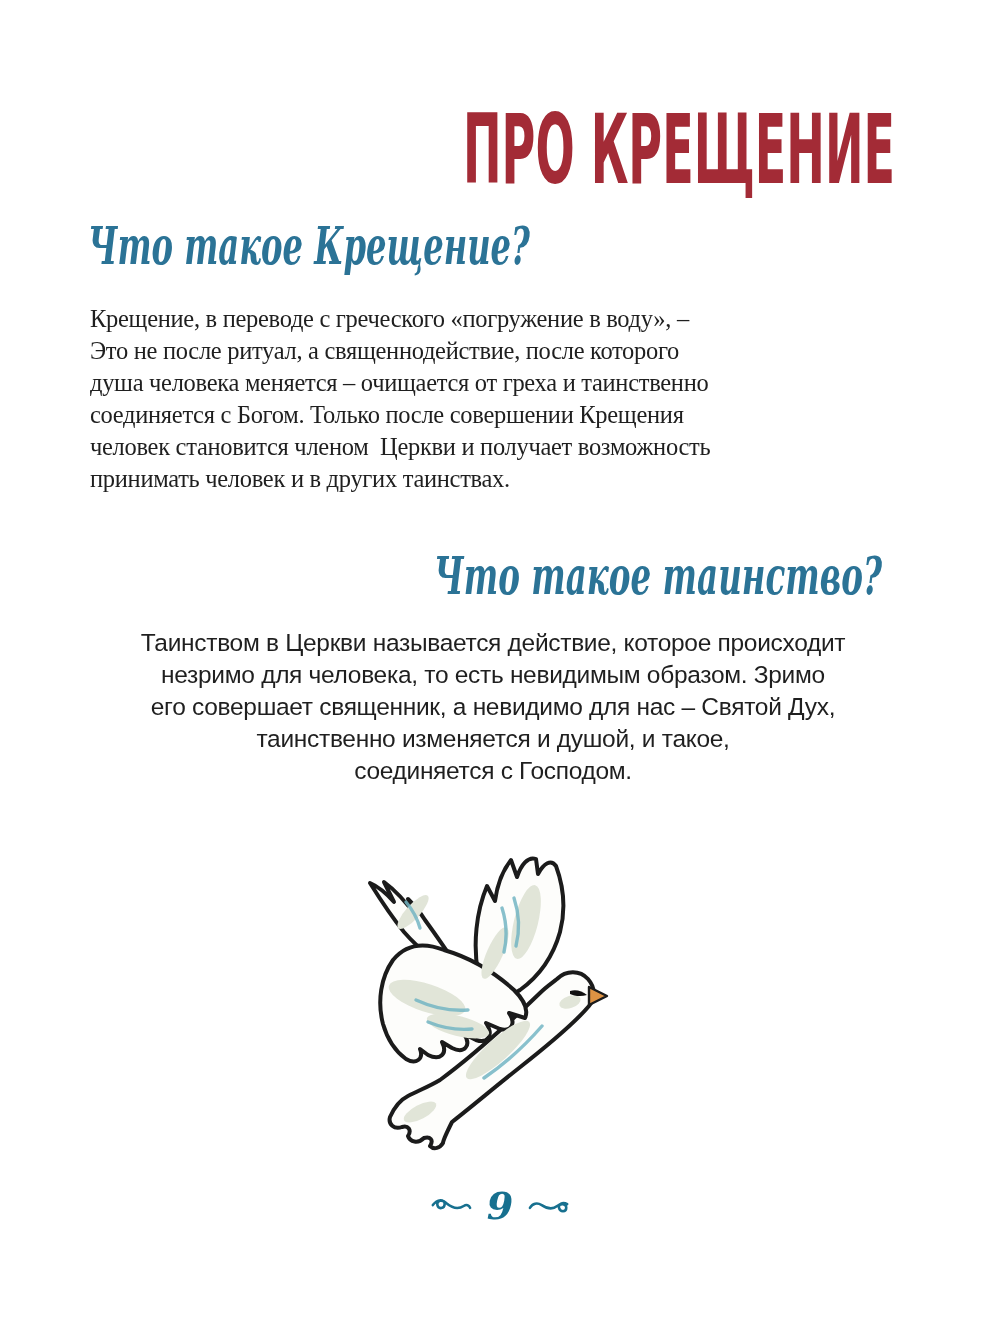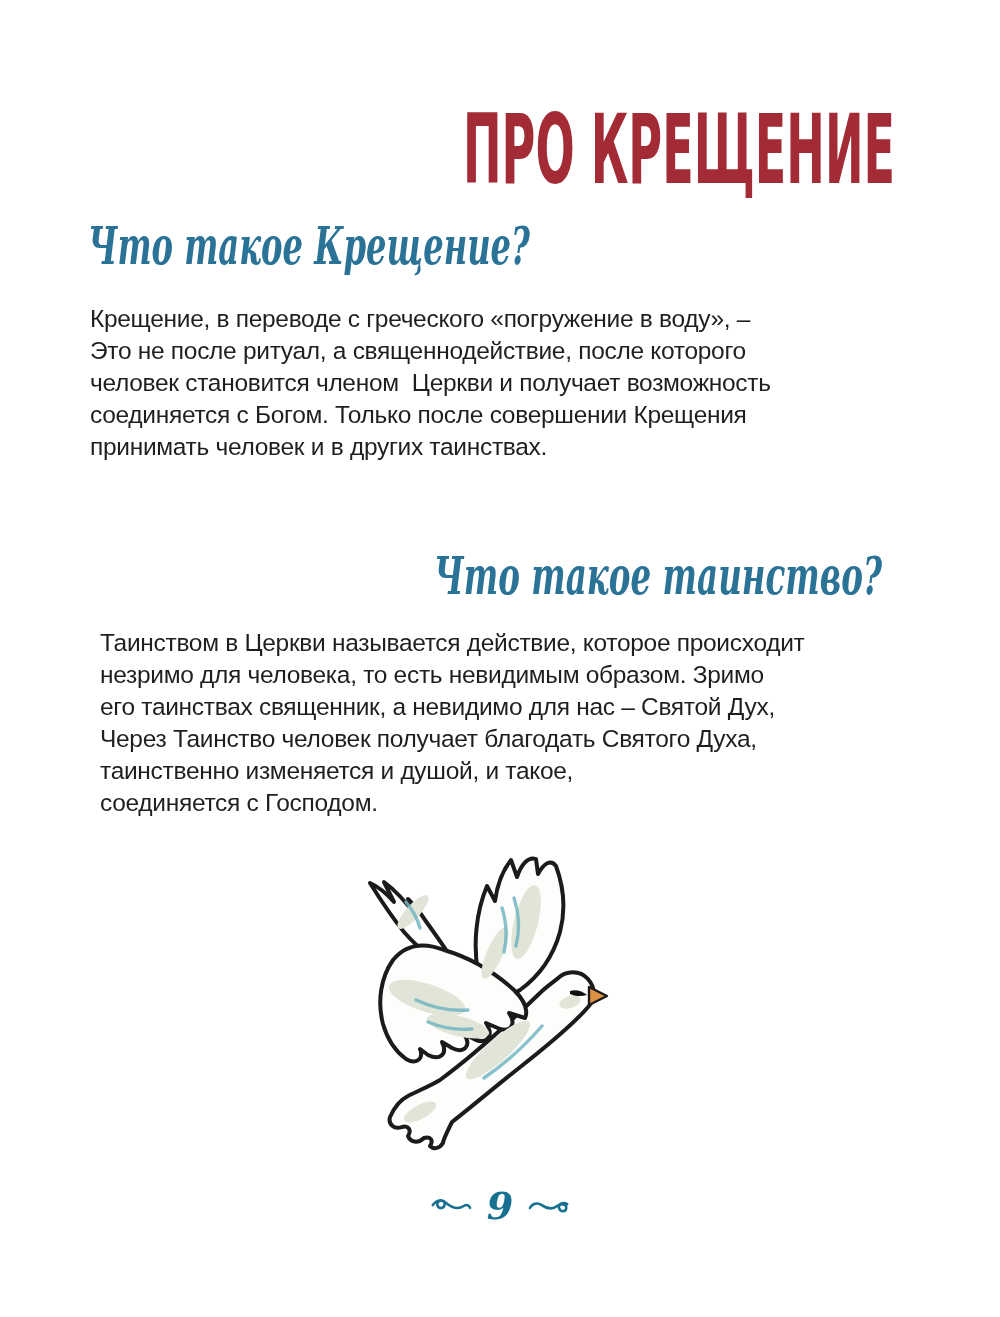--- a/index.html
+++ b/index.html
@@ -28,22 +28,22 @@
   .heading-1{left:84px;top:214px;}
   .heading-2{left:418px;top:542px;}
   
   .para{position:absolute;color:#1f1f1f;}
   .para .bodyline{
     font-size:24.5px;
     line-height:32px;
     letter-spacing:-0.3px;
     white-space:pre;
   }
-  .para-1{left:90px;top:303px;width:700px;text-align:left;}
-  .para-2{left:100px;right:114px;top:627px;text-align:left;}
+  .para-1{left:90px;top:303px;width:700px;text-align:left;font-family:Liberation Serif, serif;}
+  .para-2{left:100px;right:114px;top:627px;text-align:center;}
   
   .dove-svg{position:absolute;left:330px;top:850px;width:460px;height:320px;}
   
   .footer{
     position:absolute;left:0;right:0;top:1178px;height:56px;
     display:flex;align-items:center;justify-content:center;gap:14px;
   }
   .page-number{
     font-family:"DejaVu Serif",serif;
     font-style:italic;
@@ -63,34 +63,34 @@
     <text x="455" y="79" text-anchor="end" font-size="96" textLength="432" lengthAdjust="spacingAndGlyphs">ПРО КРЕЩЕНИЕ</text>
   </svg>
 
   <svg class="heading-svg heading-1" viewBox="0 0 480 85" aria-hidden="true">
     <text x="4" y="50" font-size="52" textLength="442" lengthAdjust="spacingAndGlyphs">Что такое Крещение?</text>
   </svg>
 
   <div class="para para-1">
     <div class="bodyline">Крещение, в переводе с греческого «погружение в воду», –</div>
     <div class="bodyline">Это не после ритуал, а священнодействие, после которого</div>
+    <div class="bodyline">душа человека меняется – очищается от греха и таинственно</div>
+    <div class="bodyline">соединяется с Богом. Только после совершении Крещения</div>
     <div class="bodyline">человек становится членом  Церкви и получает возможность</div>
-    <div class="bodyline">соединяется с Богом. Только после совершении Крещения</div>
     <div class="bodyline">принимать человек и в других таинствах.</div>
   </div>
 
   <svg class="heading-svg heading-2" viewBox="0 0 480 85" aria-hidden="true">
     <text x="464" y="52" text-anchor="end" font-size="52" textLength="448" lengthAdjust="spacingAndGlyphs">Что такое таинство?</text>
   </svg>
 
   <div class="para para-2">
     <div class="bodyline">Таинством в Церкви называется действие, которое происходит</div>
     <div class="bodyline">незримо для человека, то есть невидимым образом. Зримо</div>
-    <div class="bodyline">его таинствах священник, а невидимо для нас – Святой Дух,</div>
-    <div class="bodyline">Через Таинство человек получает благодать Святого Духа,</div>
+    <div class="bodyline">его совершает священник, а невидимо для нас – Святой Дух,</div>
     <div class="bodyline">таинственно изменяется и душой, и такое,</div>
     <div class="bodyline">соединяется с Господом.</div>
   </div>
 
   <svg class="dove-svg" viewBox="0 0 460 320" aria-hidden="true">
     <g stroke="#1b1b1b" stroke-width="4" stroke-linecap="round" stroke-linejoin="round" fill="#fdfdfb">
 
       <path d="M 126,114
                C 116,100 106,85 95,70
                C 90,62 84,55 78,49

